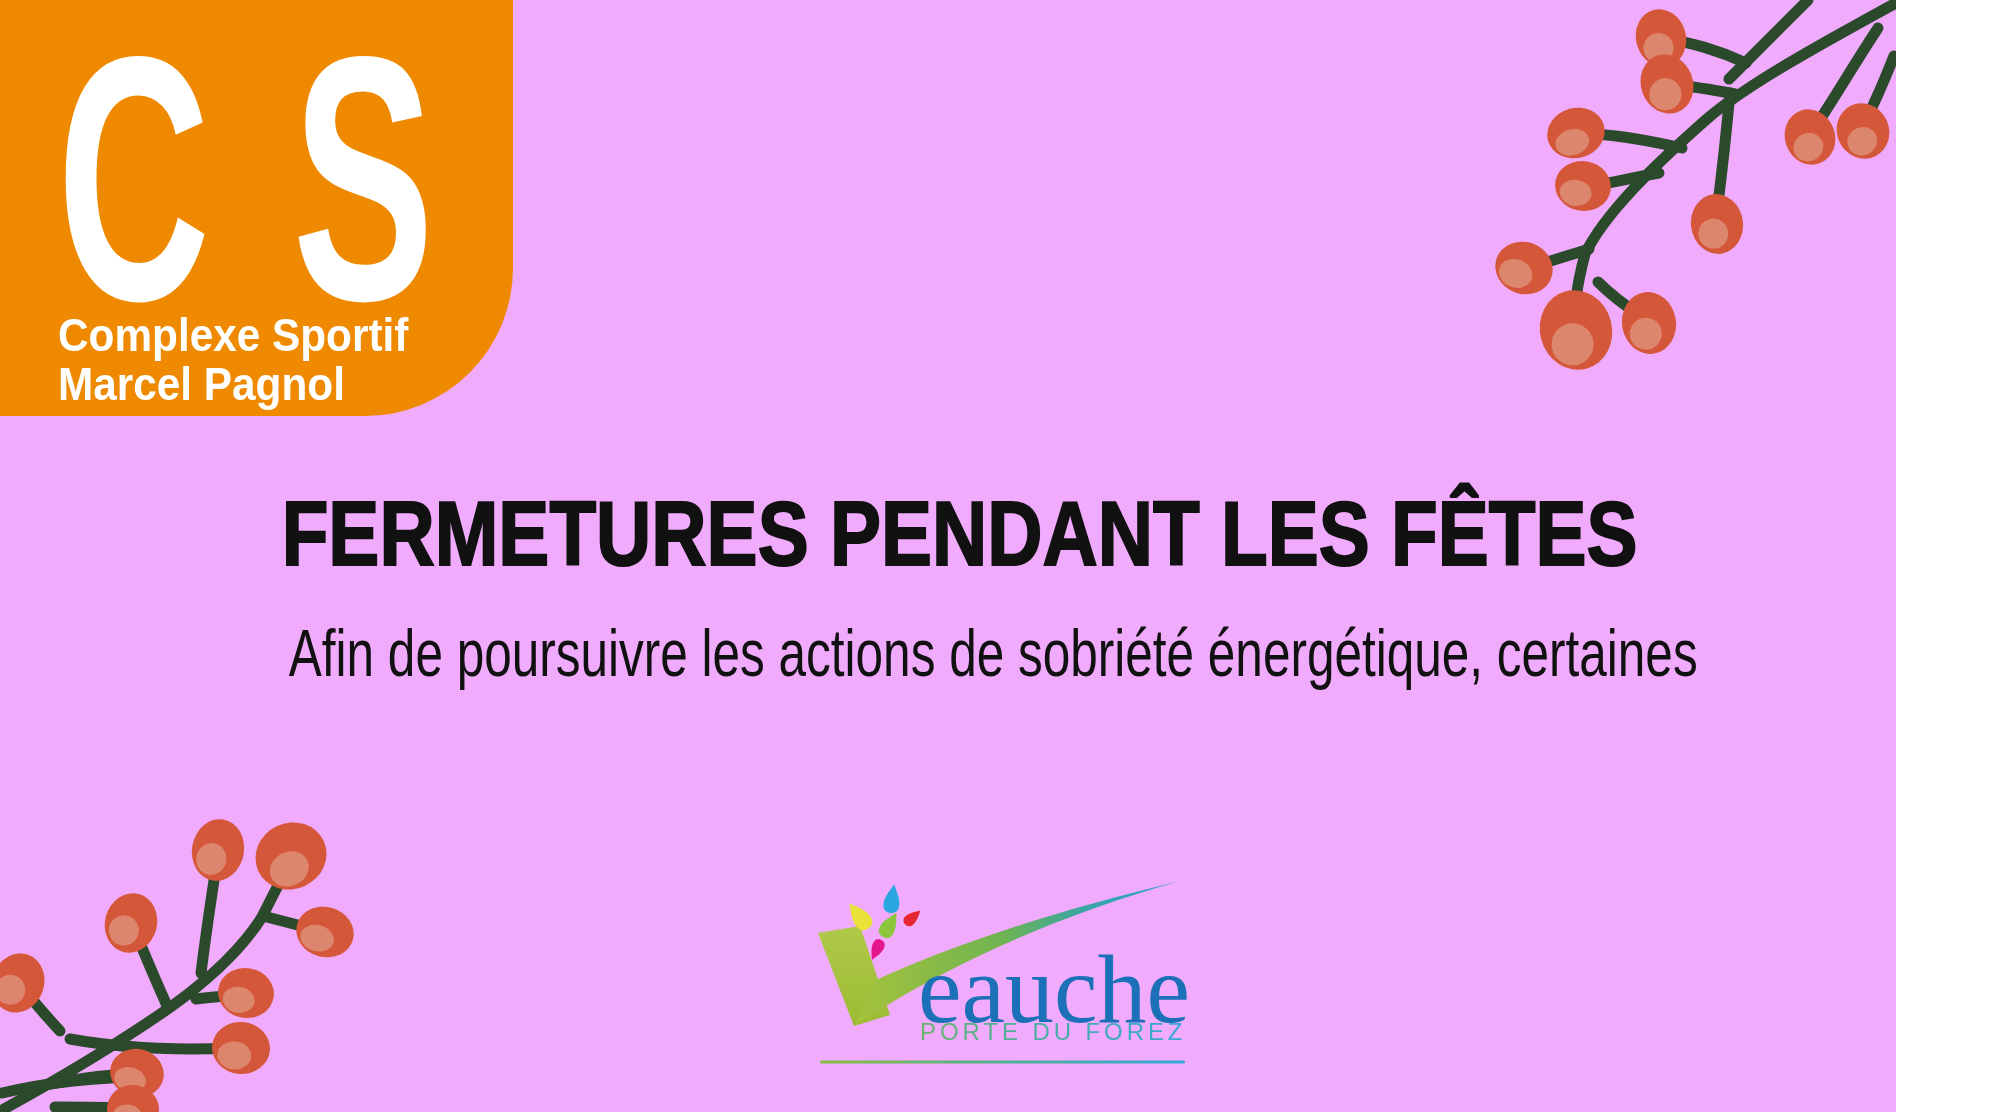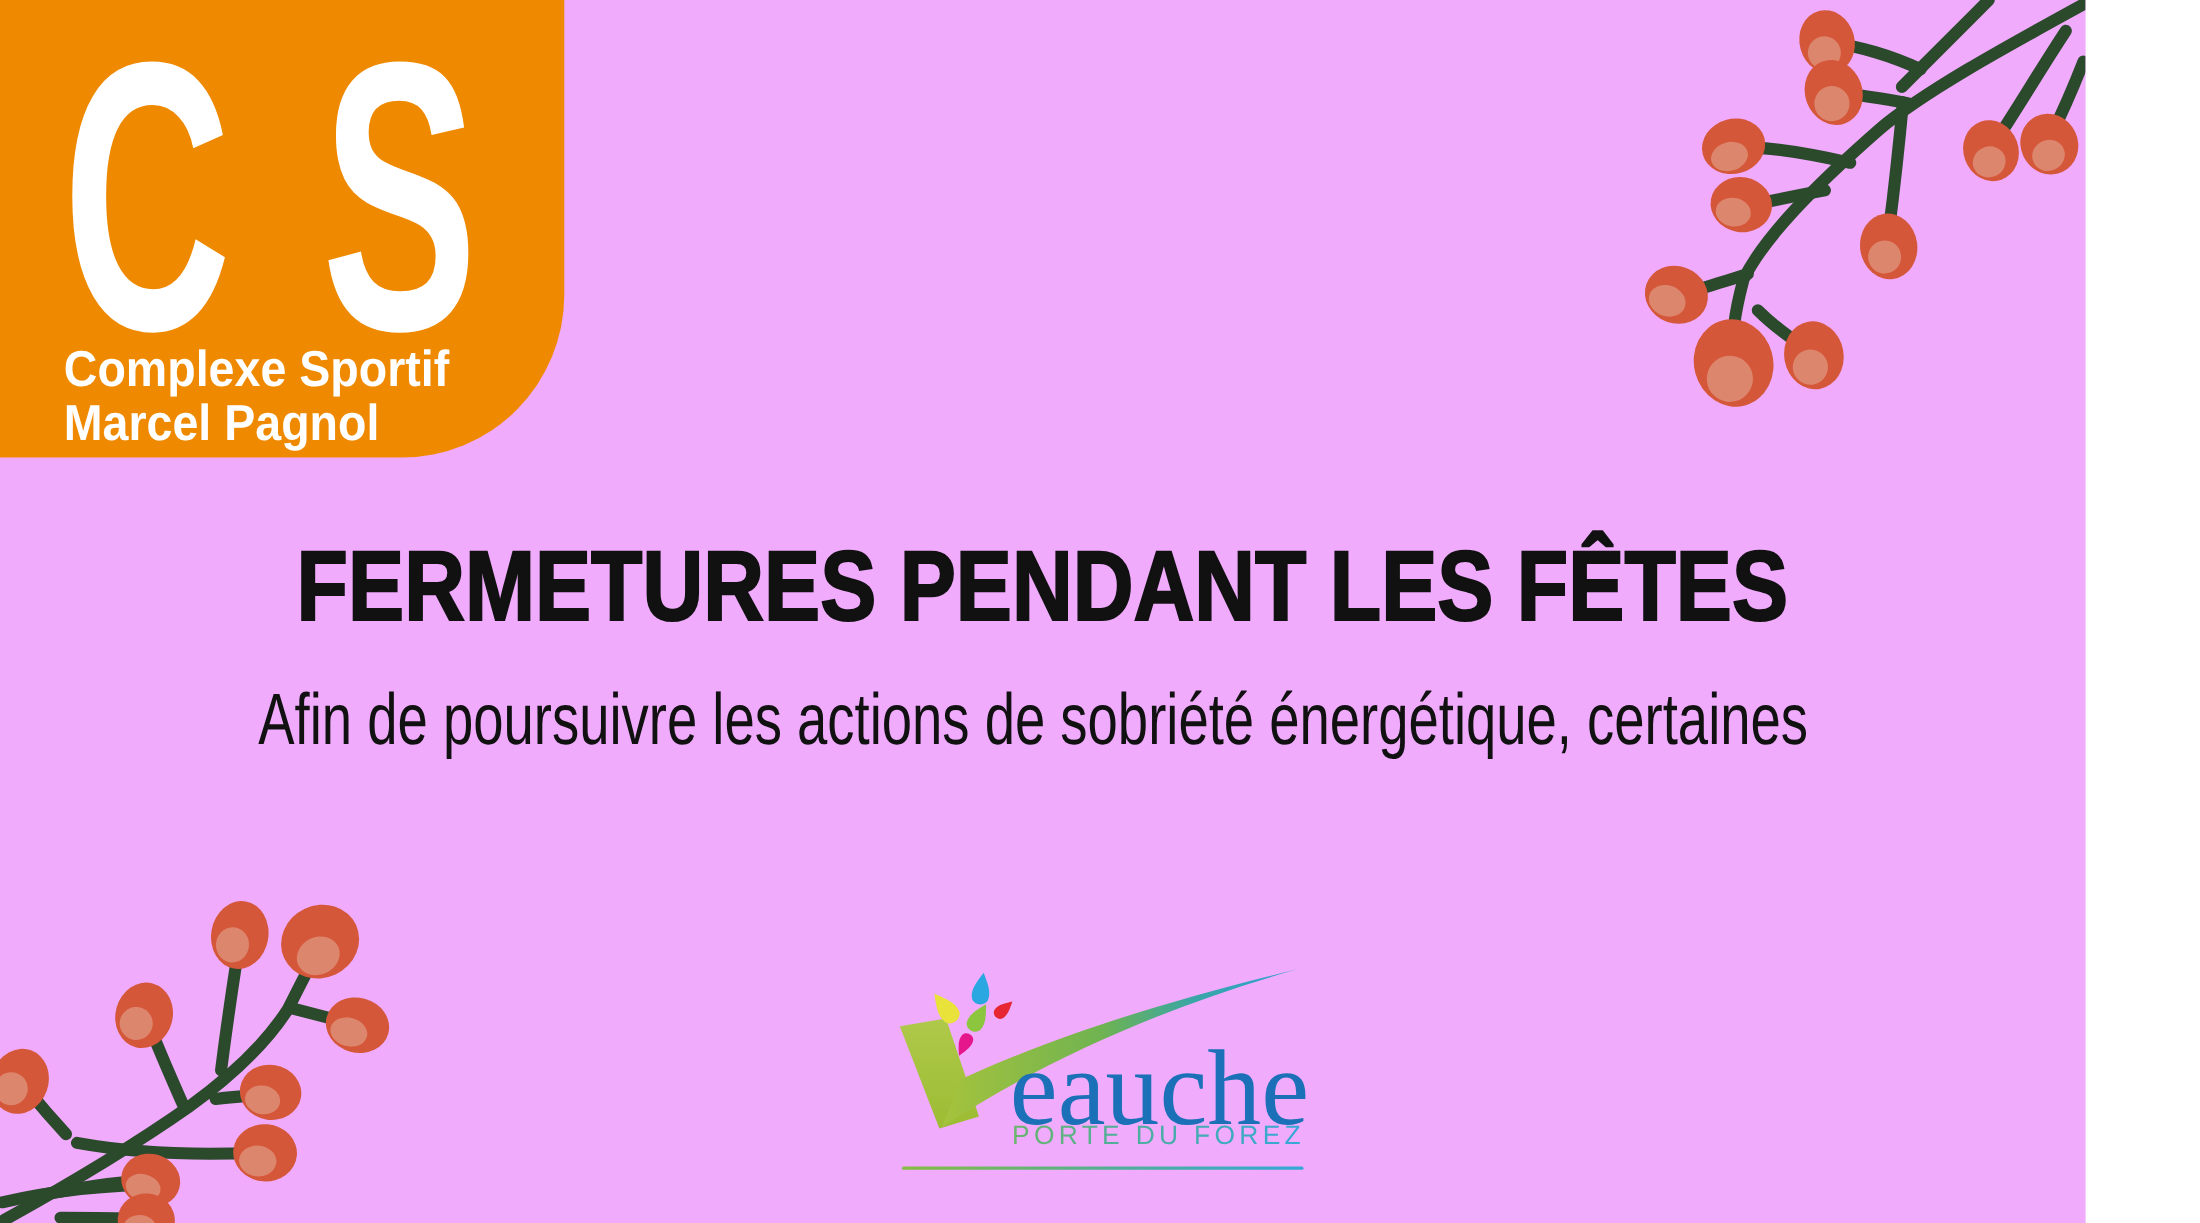--- a/index.html
+++ b/index.html
@@ -27,33 +27,34 @@
   .badge-lines{
     position:absolute;left:58px;top:311px;
     font-size:46px;line-height:49px;font-weight:700;
     color:#FFFFFF;white-space:nowrap;
     transform:scaleX(.92);transform-origin:top left;
   }
   
   .title{
     position:absolute;top:489px;left:0;width:100%;
     text-align:center;
+    padding-left:12px;
   }
   .title .squeeze{
     display:inline-block;white-space:nowrap;
     font-size:90px;line-height:90px;font-weight:700;
     color:#111111;
     -webkit-text-stroke:2px #111111;
     transform:scaleX(.85);transform-origin:center top;
   }
   
   .subtitle{
     position:absolute;top:622px;left:0;width:100%;
-    text-align:left;color:#111111;
-    font-size:66px;line-height:62px;font-weight:400;
+    text-align:right;color:#111111;
+    font-size:66px;line-height:62px;font-weight:400;padding-left:36px;
   }
   .subtitle .squeeze{
     display:inline-block;white-space:nowrap;
     transform:scaleX(.75);transform-origin:center top;
   }
   .bold-period{font-weight:700;-webkit-text-stroke:1.5px #111;}
   
   .branch-tr{position:absolute;right:0;top:0;}
   .branch-bl{position:absolute;left:0;bottom:0;}
   .veauche{position:absolute;left:620px;top:855px;}

